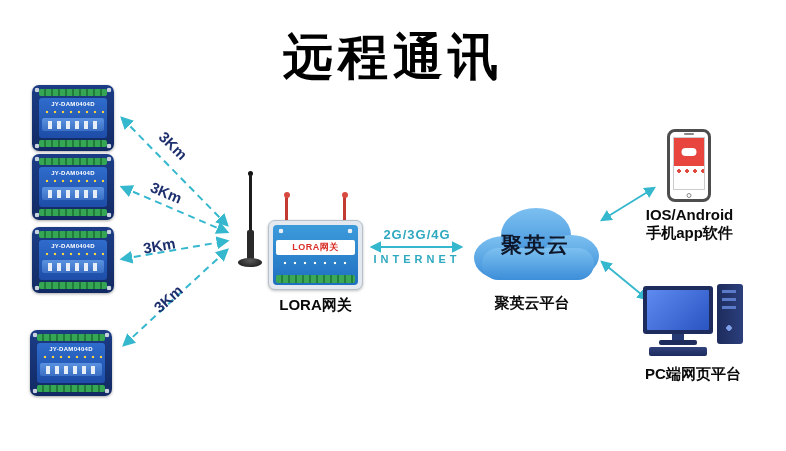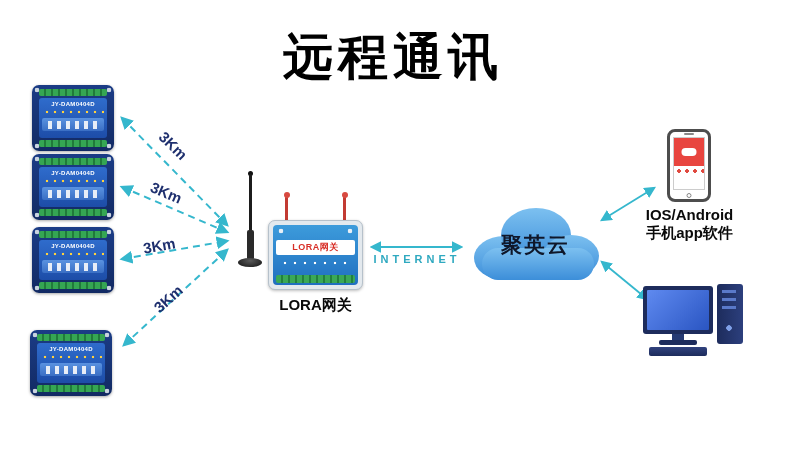--- a/index.html
+++ b/index.html
@@ -188,39 +188,41 @@
     <div class="gw-inner">
       <div class="gw-band">
         <span>LORA网关</span>
       </div>
       <div class="gw-leds"></div>
       <div class="gw-term"></div>
     </div>
   </div>
   <div class="caption" style="left:268px;top:296px;width:95px;">LORA网关</div>
 
+  <div class="linktext linktop" style="left:367px;top:227px;">2G/3G/4G</div>
   <div class="linktext linkbot" style="left:367px;top:253px;text-align:center;">INTERNET</div>
 
   <div class="cloud">
     <svg width="135" height="90" viewBox="0 0 135 90">
       <defs>
         <linearGradient id="cg" x1="0" y1="0" x2="0" y2="1">
           <stop offset="0" stop-color="#7cc0f0"></stop>
           <stop offset="1" stop-color="#3c8ed9"></stop>
         </linearGradient>
       </defs>
       <g fill="url(#cg)">
         <ellipse cx="36" cy="60" rx="30" ry="22"></ellipse>
         <ellipse cx="68" cy="37" rx="35" ry="27"></ellipse>
         <ellipse cx="103" cy="58" rx="28" ry="21"></ellipse>
         <rect x="14" y="50" width="112" height="32" rx="16"></rect>
       </g>
     </svg>
     <div class="cloud-text">聚英云</div>
   </div>
+  <div class="caption" style="left:477px;top:294px;width:110px;">聚英云平台</div>
 
   <div class="phone">
     <div class="p-speaker"></div>
     <div class="p-screen">
       <div class="p-hdr">
         <div class="p-logo"></div>
       </div>
       <div class="p-body"></div>
     </div>
     <div class="p-home"></div>
@@ -230,14 +232,15 @@
 
   <div class="pc">
     <div class="pc-monitor">
       <div class="pc-screen"></div>
     </div>
     <div class="pc-neck"></div>
     <div class="pc-base"></div>
     <div class="pc-tower"></div>
     <div class="pc-kbd"></div>
   </div>
+  <div class="caption" style="left:637px;top:365px;width:112px;">PC端网页平台</div>
 
 </div>
 
 </body></html>

